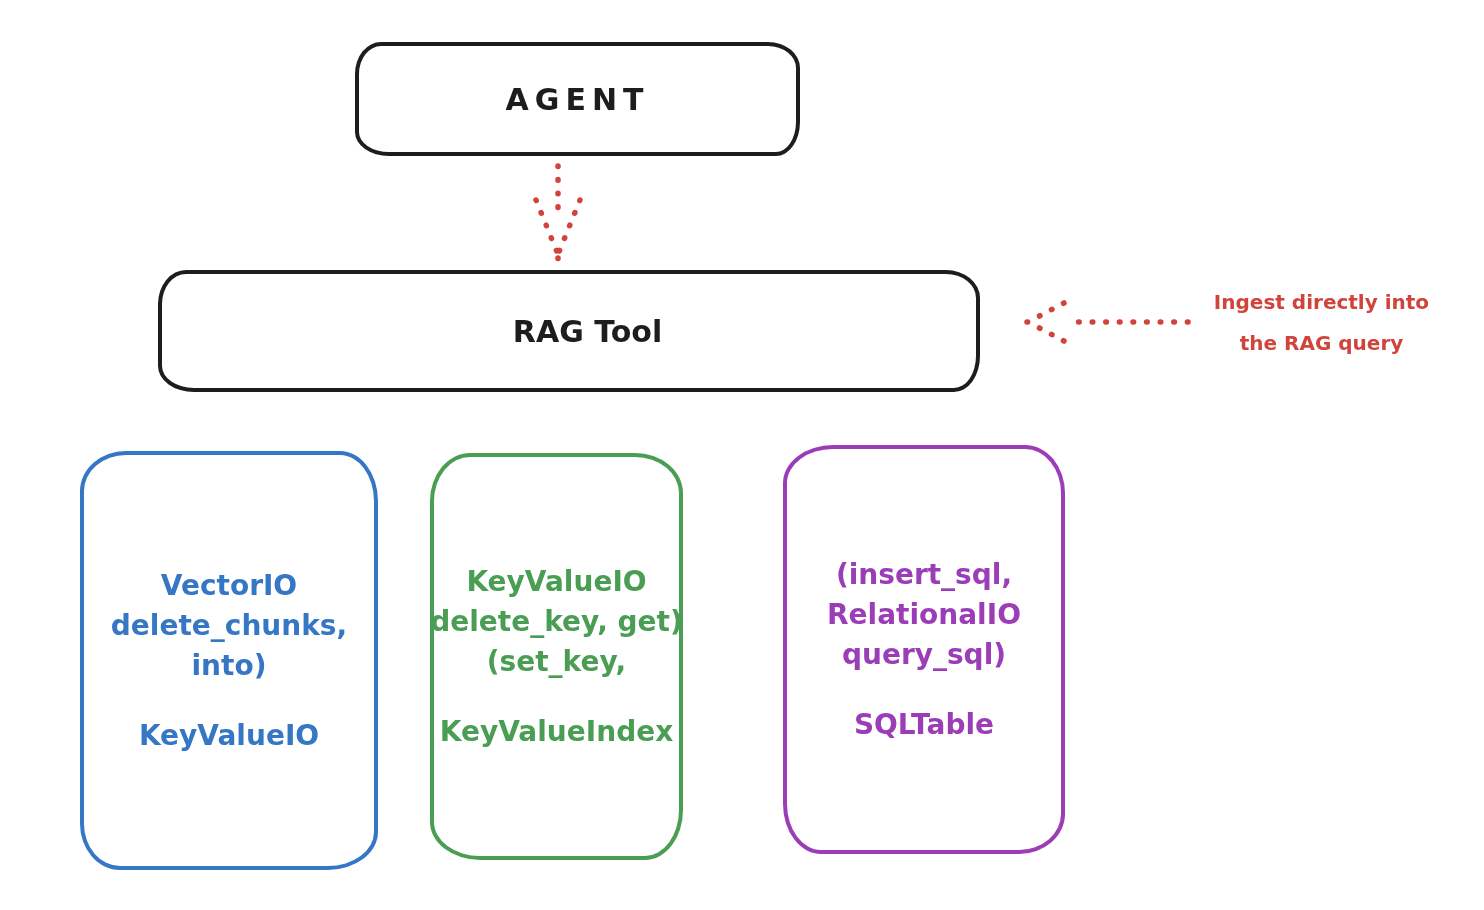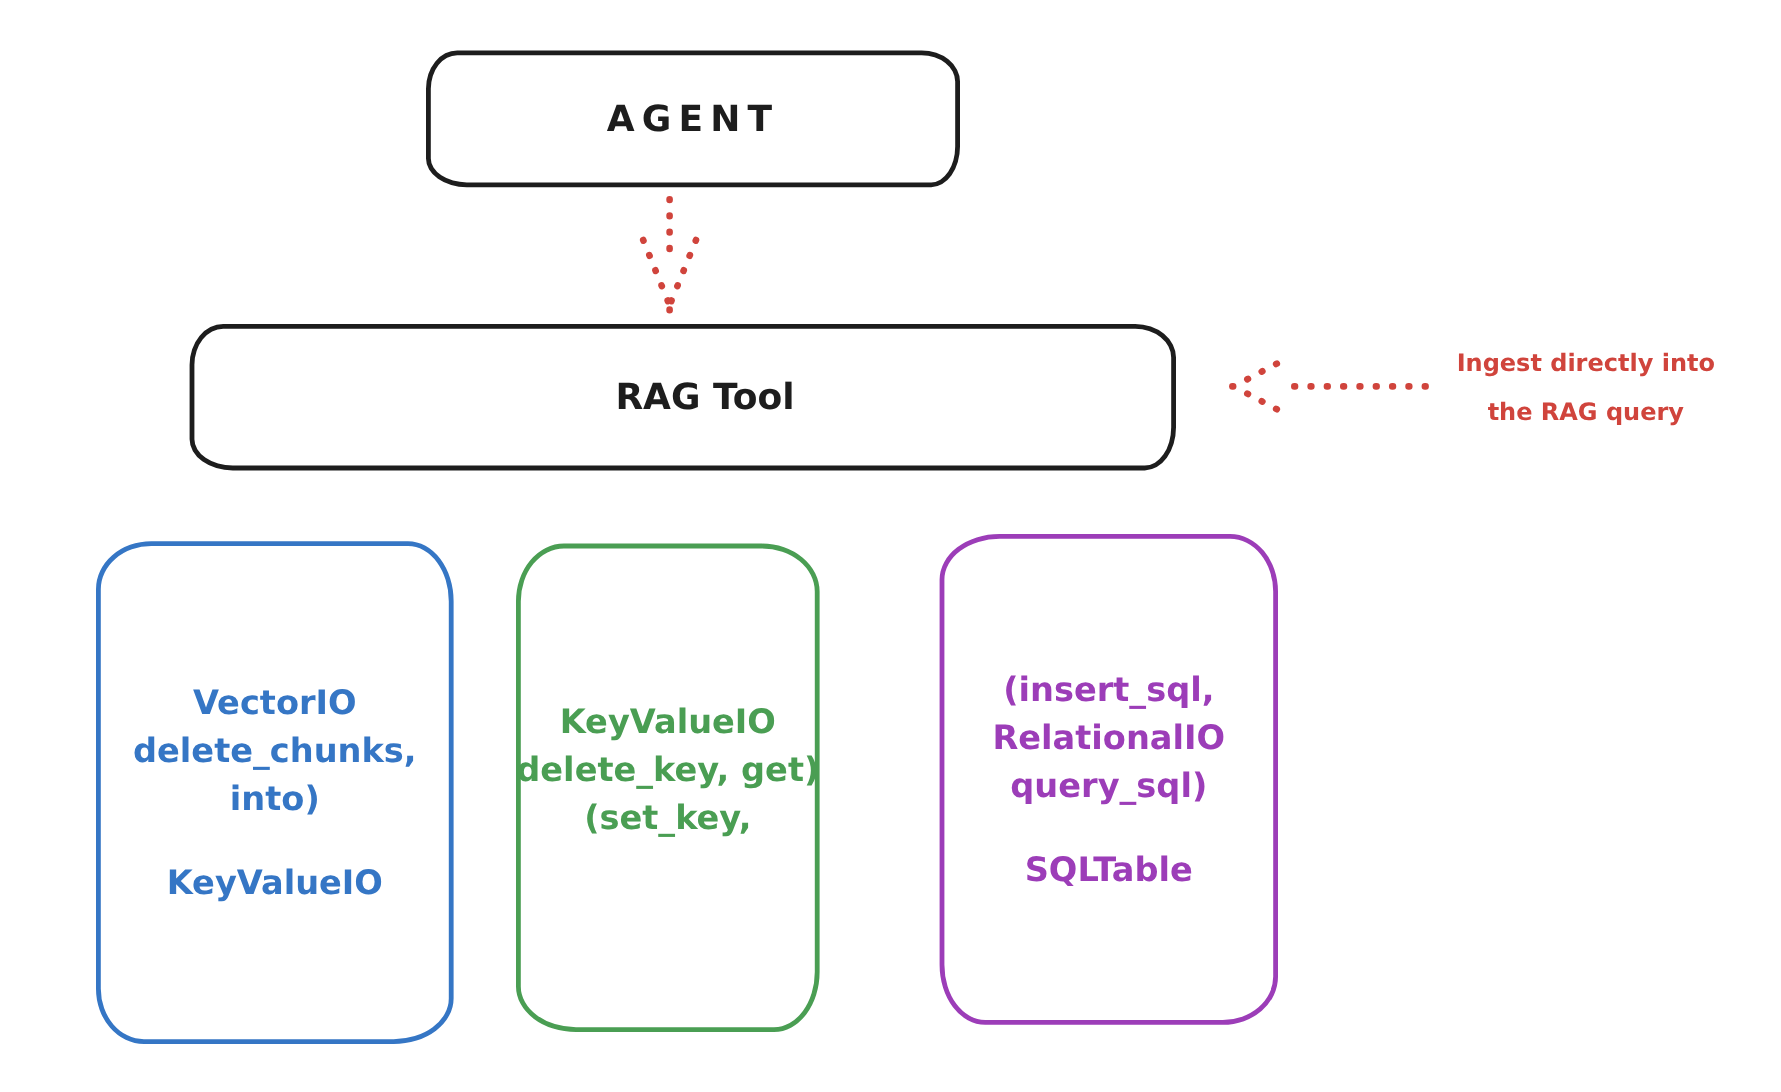--- a/index.html
+++ b/index.html
@@ -131,20 +131,21 @@
     <div class="io-line">into)</div>
     <div class="io-spacer"></div>
     <div class="io-line">KeyValueIO</div>
   </div>
 
   <div class="node io keyvalue">
     <div class="io-line">KeyValueIO</div>
     <div class="io-line">delete_key, get)</div>
     <div class="io-line">(set_key,</div>
     <div class="io-spacer"></div>
+    <div class="io-line">KeyValueIndex</div>
   </div>
 
   <div class="node io relational">
     <div class="io-line">(insert_sql,</div>
     <div class="io-line">RelationalIO</div>
     <div class="io-line">query_sql)</div>
     <div class="io-spacer"></div>
     <div class="io-line">SQLTable</div>
   </div>
 

